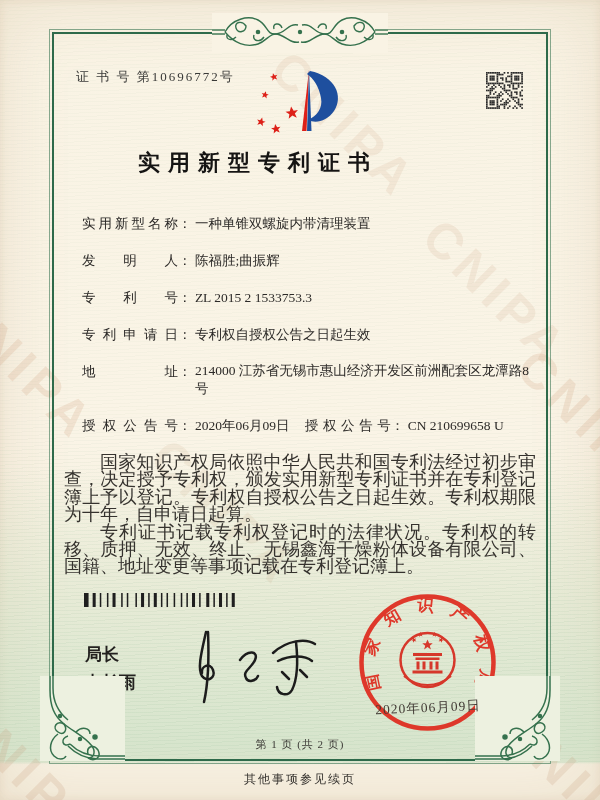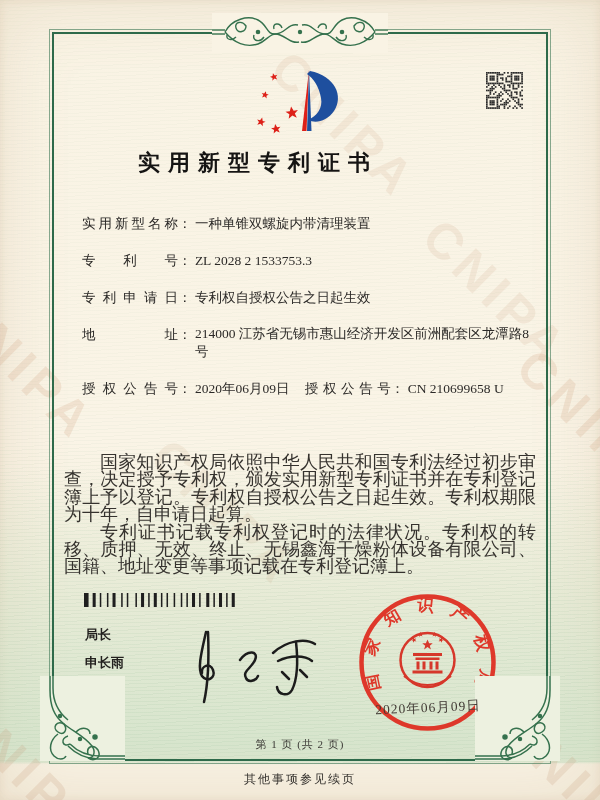--- a/index.html
+++ b/index.html
@@ -30,22 +30,22 @@
   .frow.addr{margin-bottom:18px;white-space:normal;}
   .flabel{display:inline-block;width:96px;text-align:justify;text-align-last:justify;vertical-align:top;}
   .fvalue{vertical-align:top;}
   .fvalue.wrap{display:inline-block;width:336px;line-height:18px;word-break:break-all;}
   .pair2{margin-left:12px;}
   .pair2 .flabel{width:86px;}
   .paras{left:64px;top:454px;width:472px;z-index:3;font-size:18px;line-height:17.4px;
          text-align:justify;color:#35322e;}
   .paras p{margin:0;text-indent:2em;}
   .barcode{left:84px;top:593px;z-index:3;}
-  .signer{left:85px;top:622px;z-index:3;font-family:Liberation Mono, monospace;
-          font-weight:bold;font-size:13px;color:#23211f;line-height:28px;}
+  .signer{left:85px;top:641px;z-index:3;font-family:Liberation Sans, sans-serif;
+          font-weight:bold;font-size:17px;color:#23211f;line-height:28px;}
   .signature{left:176px;top:628px;z-index:4;}
   .stamp{left:355px;top:590px;z-index:3;}
   .stamp-date{left:350px;top:699px;width:156px;z-index:4;text-align:center;font-size:13.5px;
               letter-spacing:1px;color:#413a34;transform:rotate(-2.5deg);}
   .page-info{left:0;top:737px;width:600px;z-index:3;text-align:center;font-size:11px;
              letter-spacing:1px;color:#3c3a36;}
   .footer-note{left:0;top:771px;width:600px;z-index:3;text-align:center;font-size:12px;
                letter-spacing:2px;color:#35322e;}
   .orn-top{left:212px;top:13px;z-index:4;}
   .corner-bl{left:40px;top:676px;z-index:4;}
@@ -100,20 +100,21 @@
       <circle cx="20" cy="40" r="1.5" fill="#35714d"></circle>
       <circle cx="40" cy="63" r="1.5" fill="#35714d"></circle>
       <circle cx="55" cy="61" r="2" fill="#35714d"></circle>
     </g>
   </svg>
   <svg class="abs corner-br" width="85" height="85" viewBox="0 0 85 85">
     <rect x="0" y="0" width="85" height="85" fill="#edf1e0"></rect>
     <use href="#cornOrn" transform="translate(85,0) scale(-1,1)"></use>
   </svg>
 
+  <div class="abs cert-no">证 书 号 第10696772号</div>
 
   <svg class="abs logo" width="105" height="80" viewBox="0 0 105 80">
     <defs>
       <path id="star" d="M0,-10 L2.94,-3.09 L9.51,-3.09 L4.19,1.18 L6.18,8.09 L0,3.82 L-6.18,8.09 L-4.19,1.18 L-9.51,-3.09 L-2.94,-3.09 Z"></path>
     </defs>
     <g fill="#dd2018">
       <use href="#star" transform="translate(31,19) scale(0.40) rotate(-15)"></use>
       <use href="#star" transform="translate(22,37) scale(0.38) rotate(12)"></use>
       <use href="#star" transform="translate(49,55) scale(0.66) rotate(-8)"></use>
       <use href="#star" transform="translate(18,64) scale(0.46) rotate(15)"></use>
@@ -347,22 +348,26 @@
     </svg>
 
   <div class="abs title">实用新型专利证书</div>
 
   <div class="abs fields">
     <div class="frow">
       <span class="flabel">实用新型名称</span><span>：</span>
       <span class="fvalue">一种单锥双螺旋内带清理装置</span>
     </div>
     <div class="frow">
+      <span class="flabel">发明人</span><span>：</span>
+      <span class="fvalue">陈福胜;曲振辉</span>
+    </div>
+    <div class="frow">
       <span class="flabel">专利号</span><span>：</span>
-      <span class="fvalue">ZL 2028 2 1533753.3</span>
+      <span class="fvalue">ZL 2015 2 1533753.3</span>
     </div>
     <div class="frow">
       <span class="flabel">专利申请日</span><span>：</span>
       <span class="fvalue">专利权自授权公告之日起生效</span>
     </div>
     <div class="frow addr">
       <span class="flabel">地址</span><span>：</span>
       <span class="fvalue wrap">214000 江苏省无锡市惠山经济开发区前洲配套区龙潭路8号</span>
     </div>
     <div class="frow">

